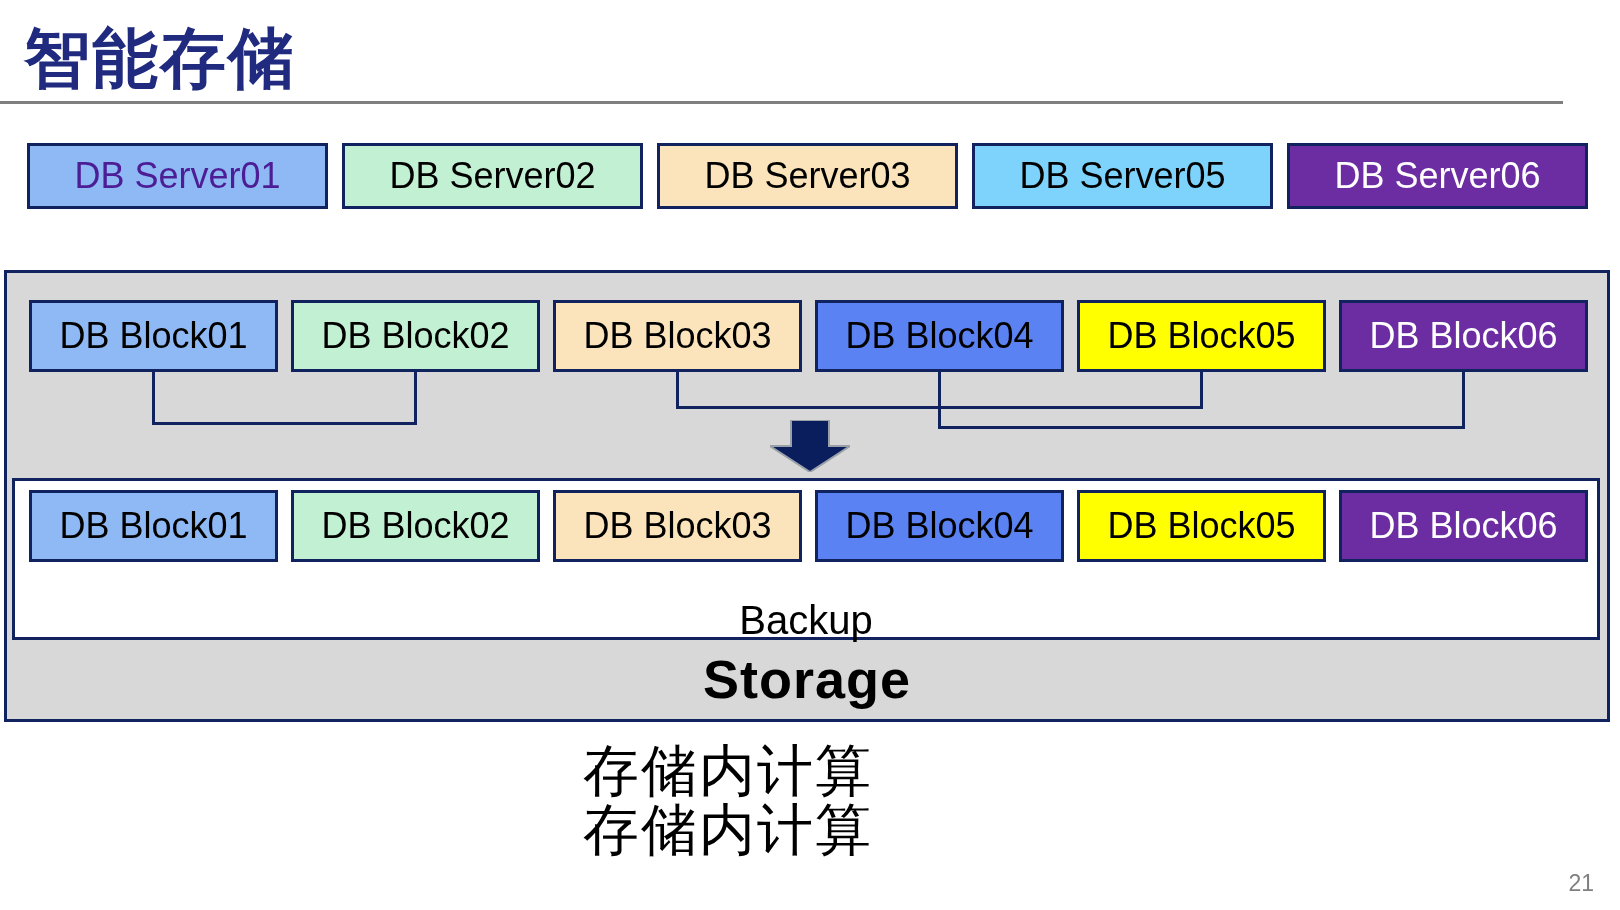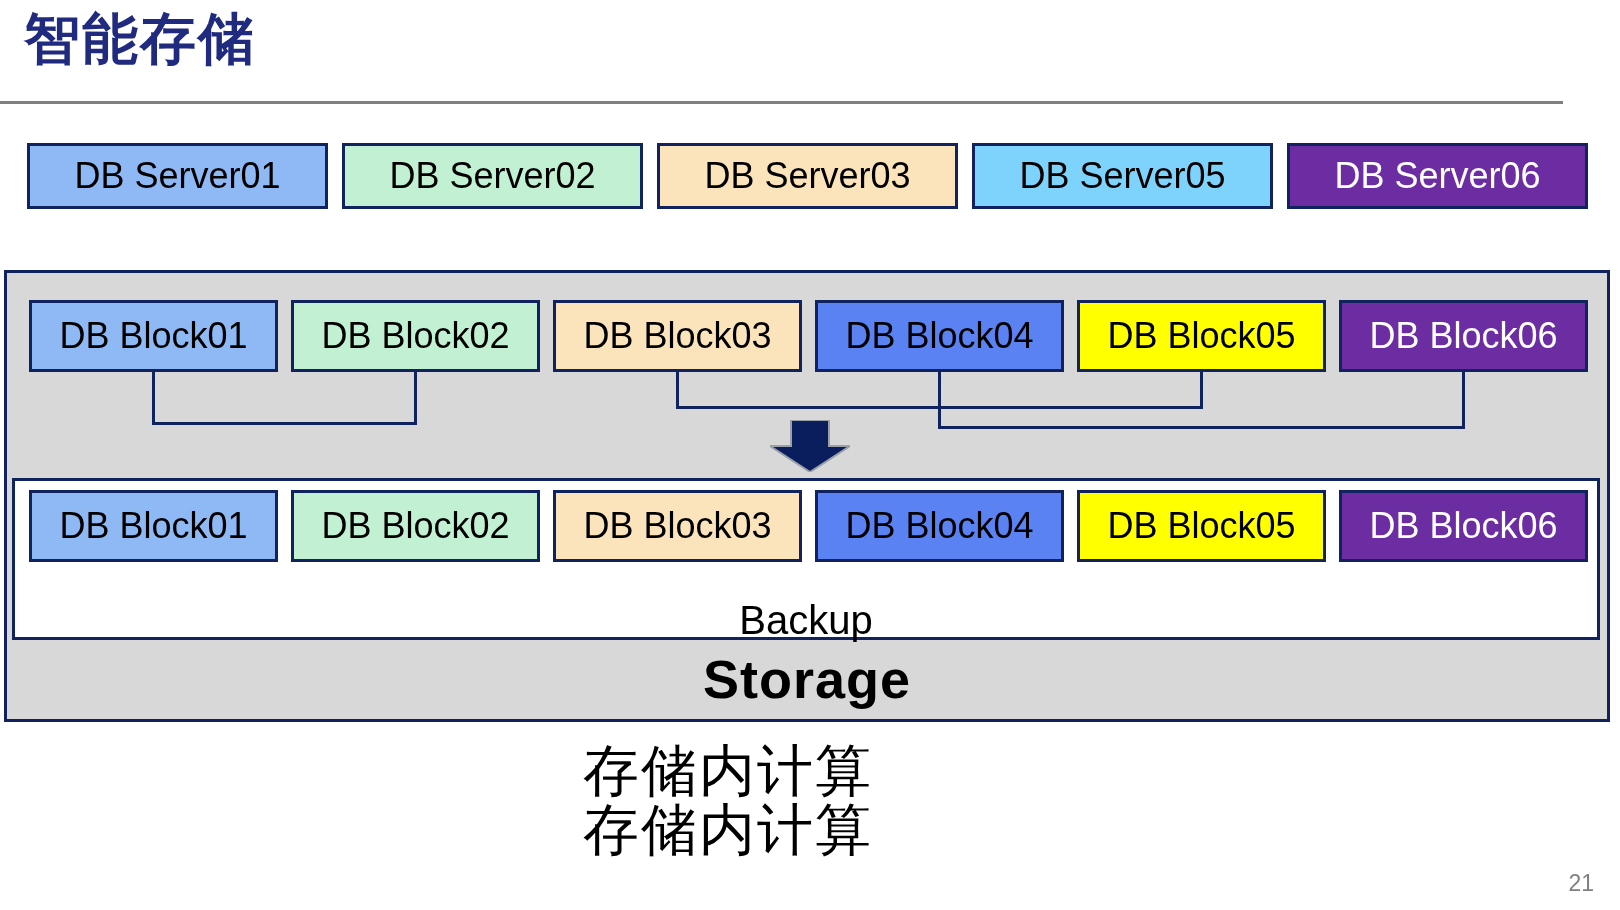--- a/index.html
+++ b/index.html
@@ -6,22 +6,22 @@
   html, body { width: 1620px; height: 910px; }
   body {
     font-family: "Liberation Sans", sans-serif;
     background: #ffffff;
     position: relative;
     overflow: hidden;
   }
   .slide { position: absolute; left: 0; top: 0; width: 1620px; height: 910px; }
 
   .title {
-    position: absolute; left: 24px; top: 2px;
-    font-size: 56px; font-weight: 700;
+    position: absolute; left: 24px; top: 14px;
+    font-size: 66px; font-weight: 700;
     color: var(--title-navy, #202A7E);
     letter-spacing: 2px;
     white-space: nowrap;
   }
   .rule {
     position: absolute; left: 0; top: 101px;
     width: 1563px; height: 3px;
     background: var(--divider-gray, #7F7F7F);
   }
 
@@ -91,21 +91,21 @@
 
 <div class="slide">
 
   <div class="title">智能存储</div>
   <div class="rule"></div>
 
   <div class="gray-box"></div>
   <div class="backup-box"></div>
 
   <div class="row server-row">
-      <div class="box" style="background: rgb(143, 185, 244); color: #000000;">DB Server01</div>
+      <div class="box" style="background: rgb(143, 185, 244); color: #4c1d95;">DB Server01</div>
       <div class="box" style="background: rgb(194, 240, 210); color: rgb(0, 0, 0);">DB Server02</div>
       <div class="box" style="background: rgb(251, 228, 187); color: rgb(0, 0, 0);">DB Server03</div>
       <div class="box" style="background: #7dd3fc; color: rgb(0, 0, 0);">DB Server05</div>
       <div class="box" style="background: rgb(108, 45, 162); color: rgb(255, 255, 255);">DB Server06</div>
     </div>
 
   <div class="row block-row-1">
       <div class="box" style="background: rgb(143, 185, 244); color: rgb(0, 0, 0);">DB Block01</div>
       <div class="box" style="background: rgb(194, 240, 210); color: rgb(0, 0, 0);">DB Block02</div>
       <div class="box" style="background: rgb(251, 228, 187); color: rgb(0, 0, 0);">DB Block03</div>

